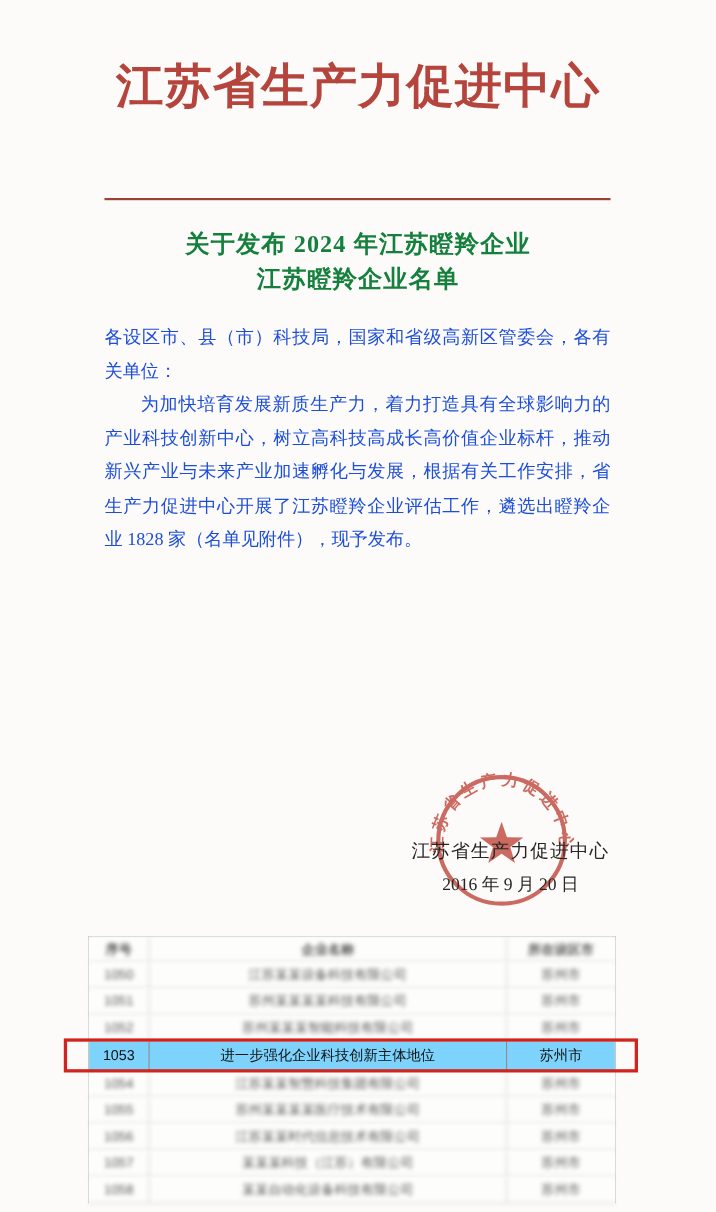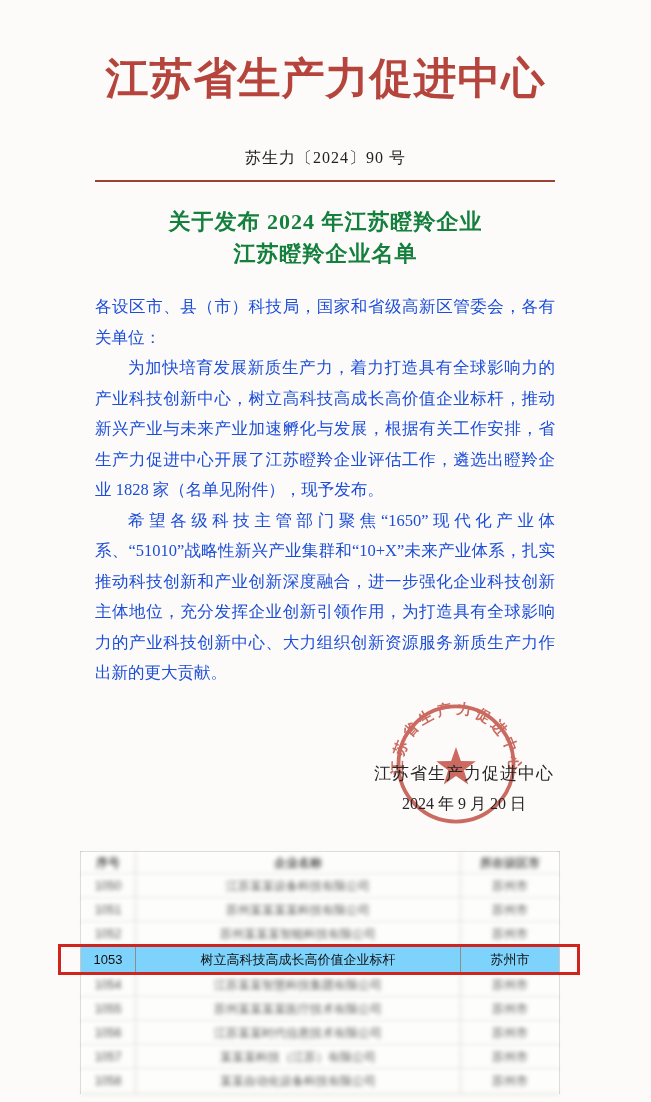--- a/index.html
+++ b/index.html
@@ -74,48 +74,46 @@
     border:3px solid #d0241f;pointer-events:none;
   }
 </style>
 </head>
 <body>
 
 <div class="page">
 
   <div class="org-title">江苏省生产力促进中心</div>
 
-  <div class="doc-no">苏生力〔2024〕90 号</div>
 
   <div class="red-rule"></div>
 
   <div class="doc-title">
     <div>关于发布 2024 年江苏瞪羚企业</div>
     <div>江苏瞪羚企业名单</div>
   </div>
 
   <div class="body-text">
     <p class="salutation">各设区市、县（市）科技局，国家和省级高新区管委会，各有关单位：</p>
     <p class="para">为加快培育发展新质生产力，着力打造具有全球影响力的产业科技创新中心，树立高科技高成长高价值企业标杆，推动新兴产业与未来产业加速孵化与发展，根据有关工作安排，省生产力促进中心开展了江苏瞪羚企业评估工作，遴选出瞪羚企业 1828 家（名单见附件），现予发布。</p>
-    <p class="para">希望各级科技主管部门聚焦“1650”现代化产业体系、“51010”战略性新兴产业集群和“10+X”未来产业体系，扎实推动科技创新和产业创新深度融合，进一步强化企业科技创新主体地位，充分发挥企业创新引领作用，为打造具有全球影响力的产业科技创新中心、大力组织创新资源服务新质生产力作出新的更大贡献。</p>
   </div>
 
   <svg class="seal" viewBox="0 0 140 140">
     <defs>
       <path id="sealArc" d="M 20.5,102 A 57,57 0 1 1 119.5,102" fill="none"></path>
     </defs>
     <circle cx="70" cy="70" r="61" fill="none" stroke="#c4574c" stroke-width="4"></circle>
     <polygon points="70,52 75.17,66.88 90.92,67.20 78.37,76.72 82.93,91.80 70,82.8 57.07,91.80 61.63,76.72 49.08,67.20 64.83,66.88" fill="#c4574c"></polygon>
     <text font-size="15.5" fill="#c4574c" font-weight="bold" font-family="'Liberation Serif','DejaVu Serif',serif" letter-spacing="4">
       <textPath href="#sealArc" startOffset="50%" text-anchor="middle">江苏省生产力促进中心</textPath>
     </text>
   </svg>
 
   <div class="sig-org">江苏省生产力促进中心</div>
-  <div class="sig-date">2024 年 9 月 20 日</div>
+  <div class="sig-date">2016 年 9 月 20 日</div>
 
   <div class="company-table">
     <div class="trow thead blurred">
       <div class="cell">序号</div>
       <div class="cell">企业名称</div>
       <div class="cell">所在设区市</div>
     </div>
     <div id="rows-container">
         <div class="trow blurred">
     <div class="cell">1050</div>
@@ -127,21 +125,21 @@
     <div class="cell">苏州某某某某科技有限公司</div>
     <div class="cell">苏州市</div>
   </div>
         <div class="trow blurred">
     <div class="cell">1052</div>
     <div class="cell">苏州某某某智能科技有限公司</div>
     <div class="cell">苏州市</div>
   </div>
         <div class="trow highlight">
     <div class="cell">1053</div>
-    <div class="cell">树立高科技高成长高价值企业标杆</div>
+    <div class="cell">进一步强化企业科技创新主体地位</div>
     <div class="cell">苏州市</div>
   </div>
         <div class="trow blurred">
     <div class="cell">1054</div>
     <div class="cell">江苏某某智慧科技集团有限公司</div>
     <div class="cell">苏州市</div>
   </div>
         <div class="trow blurred">
     <div class="cell">1055</div>
     <div class="cell">苏州某某某某医疗技术有限公司</div>

